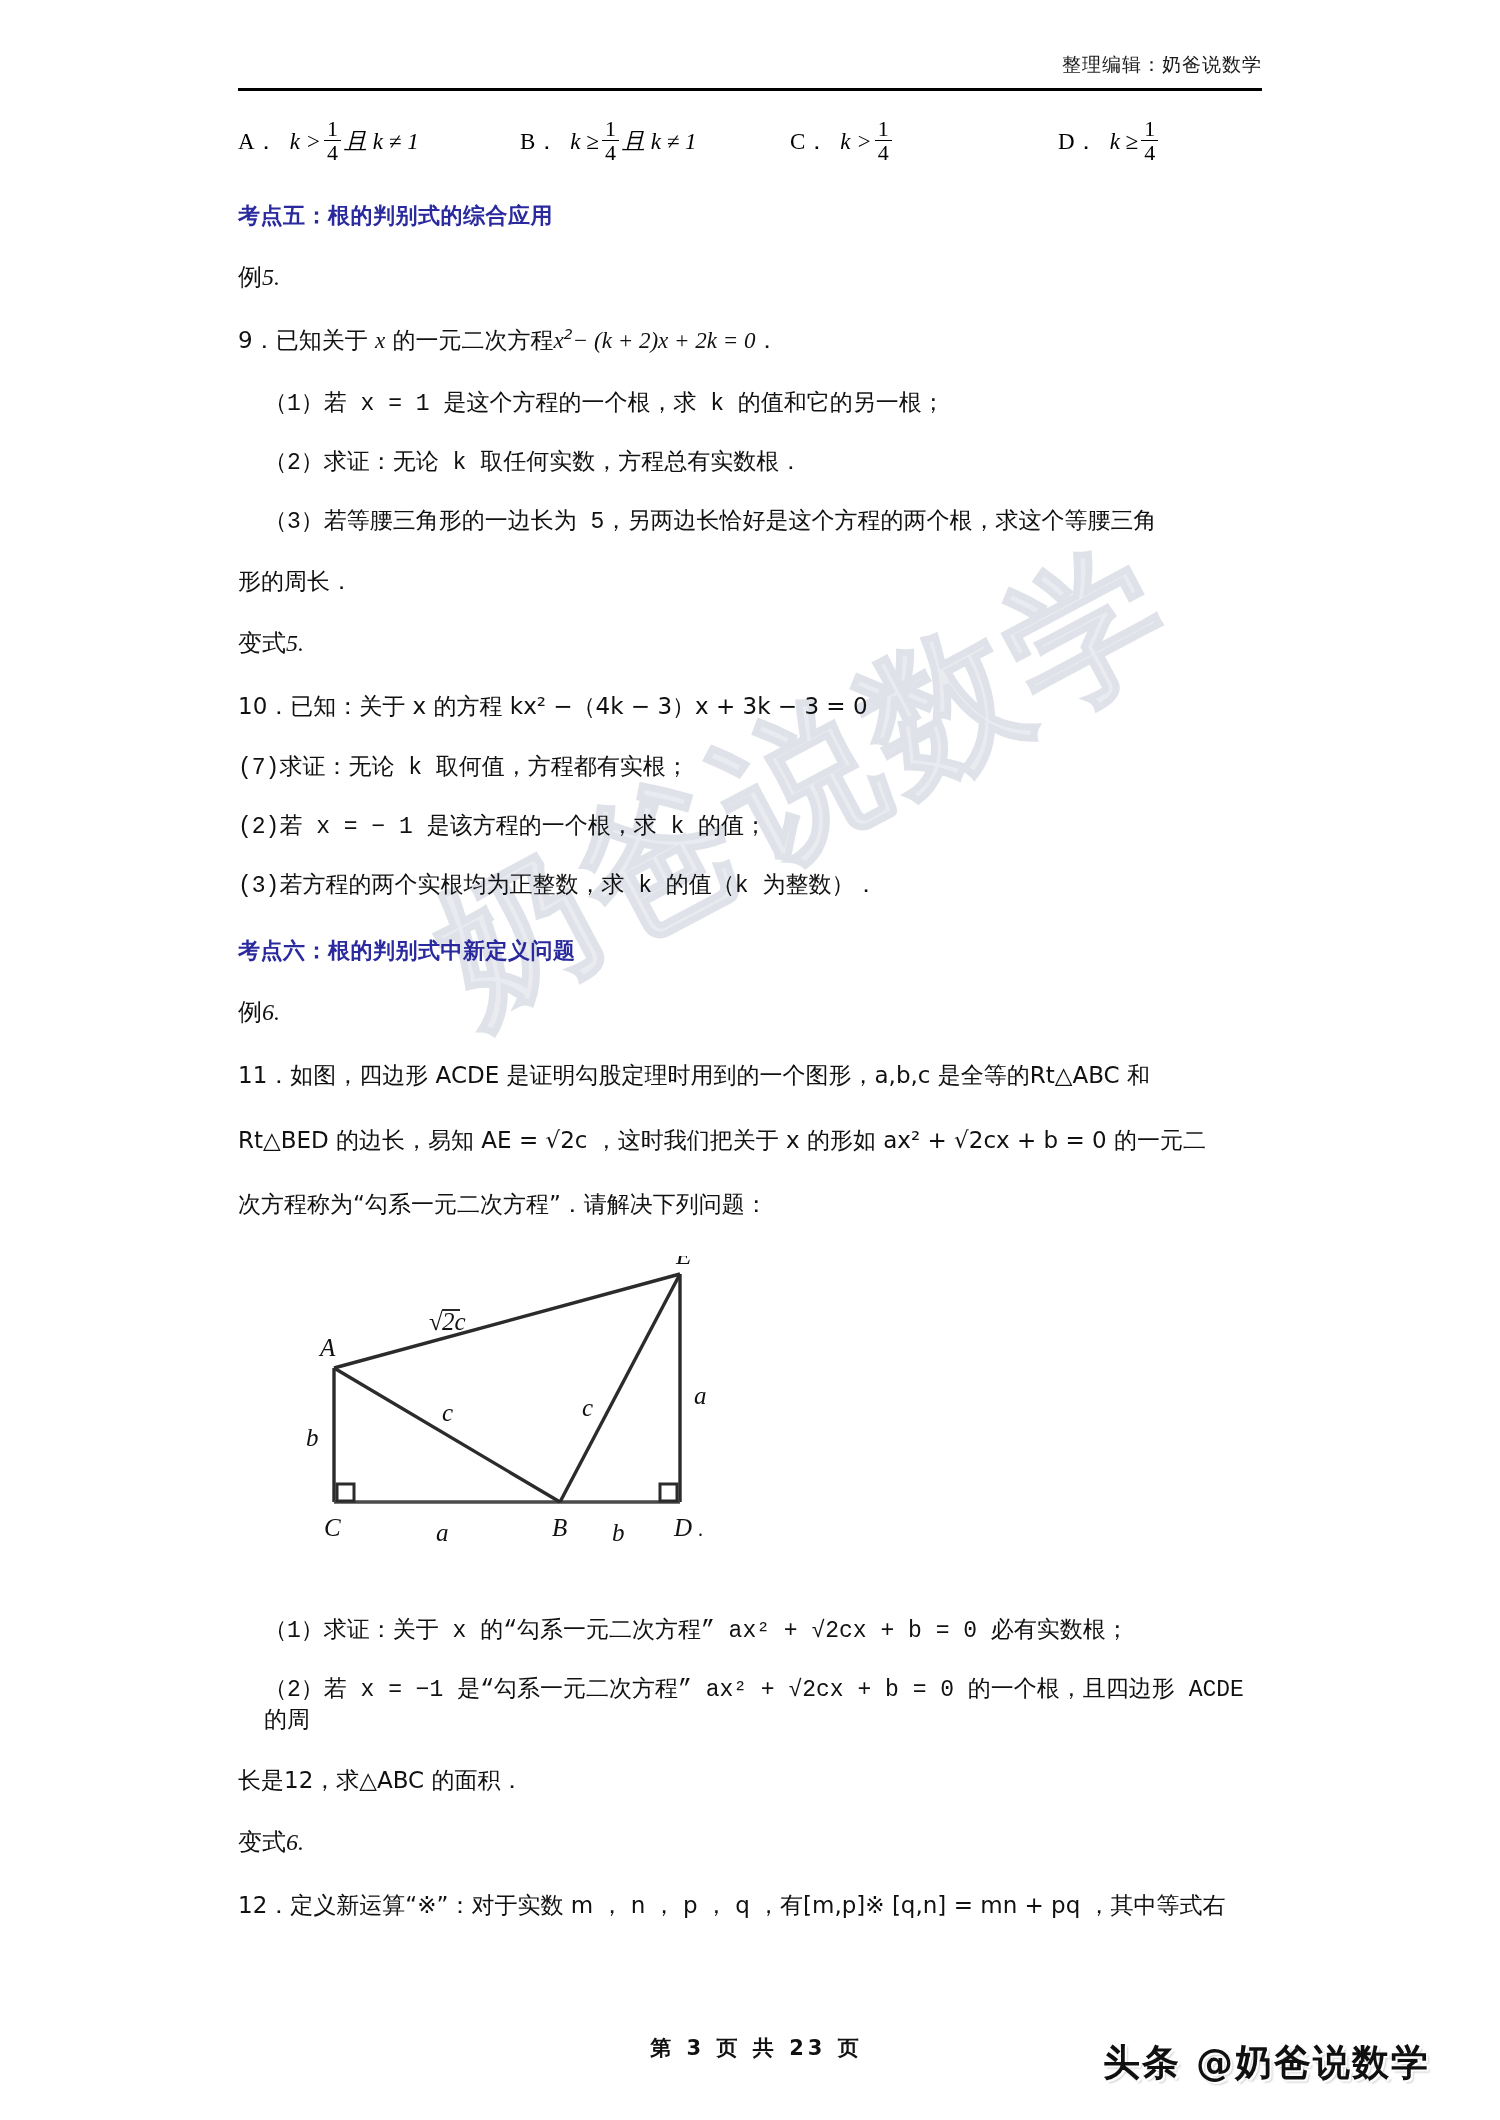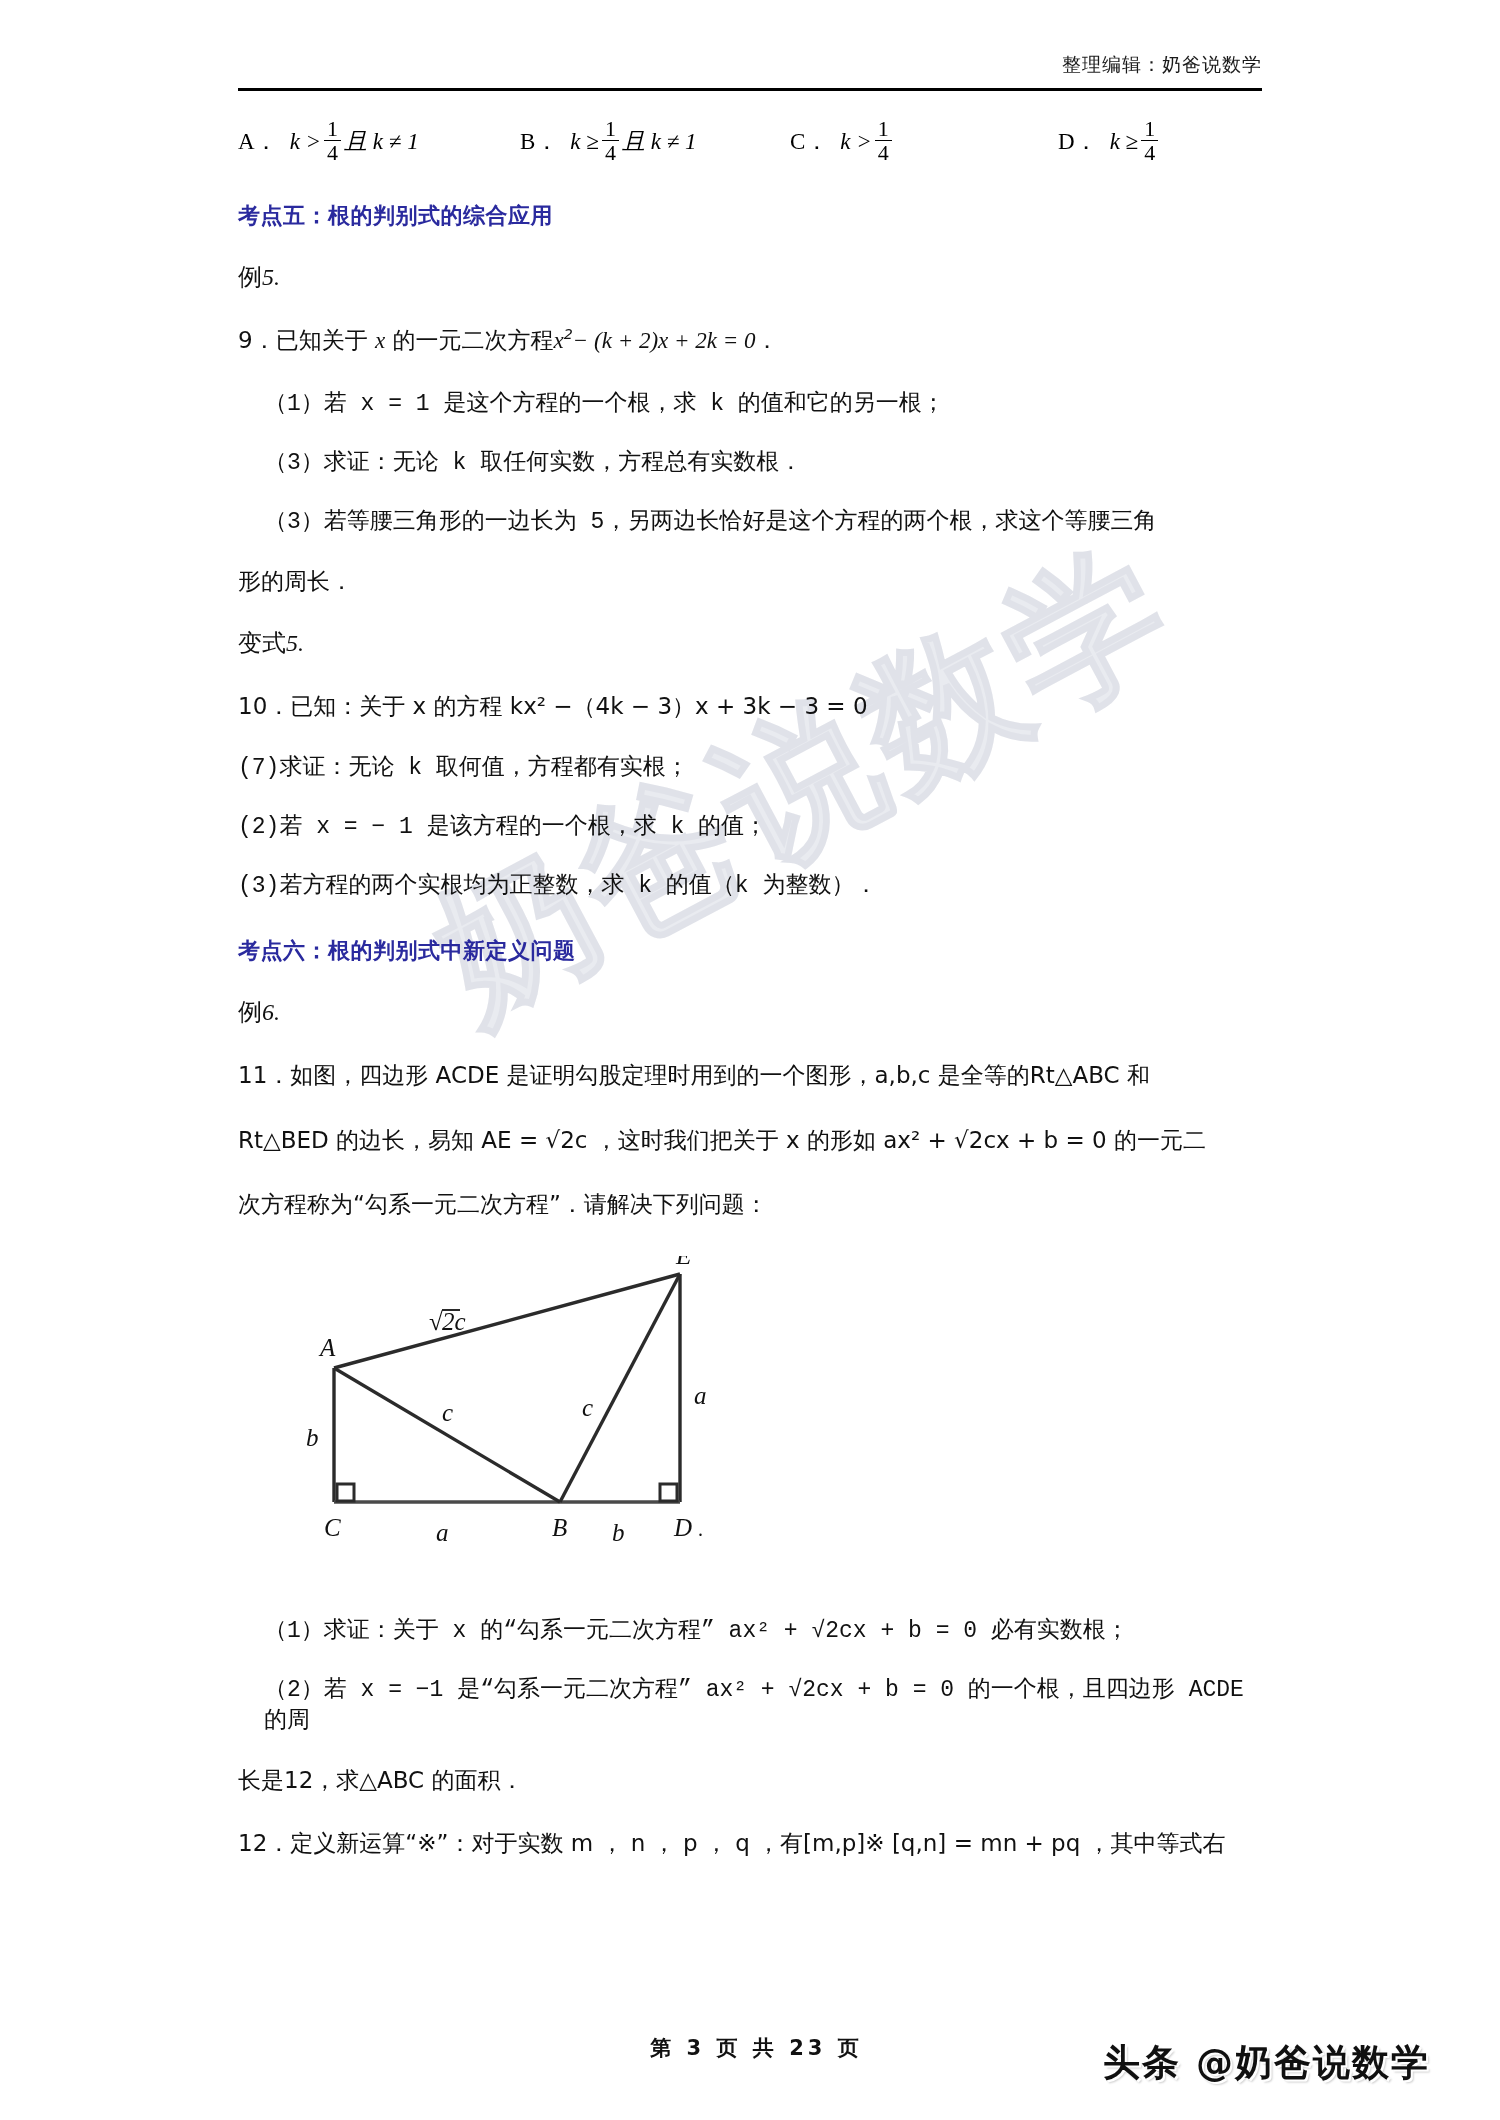--- a/index.html
+++ b/index.html
@@ -250,21 +250,21 @@
       <span>例</span><span class="num">5.</span>
     </div>
 
     <div class="qline">
       <span>9．已知关于</span>
       <span class="it">x</span>
       <span>的一元二次方程</span><span class="it">x</span><sup class="ex">2</sup><span class="it">− (k + 2)x + 2k = 0</span><span class="rom">．</span>
     </div>
 
     <div class="sub">（1）若 x = 1 是这个方程的一个根，求 k 的值和它的另一根；</div>
-    <div class="sub">（3）求证：无论 k 取任何实数，方程总有实数根．</div>
+    <div class="sub">（2）求证：无论 k 取任何实数，方程总有实数根．</div>
     <div class="sub">（3）若等腰三角形的一边长为 5，另两边长恰好是这个方程的两个根，求这个等腰三角</div>
     <div class="cont">形的周长．</div>
 
     <div class="li-label">
       <span>变式</span><span class="num">5.</span>
     </div>
 
     <div class="qline">
       <span>10．</span><span>已知：关于 x 的方程 kx² −（4k − 3）x + 3k − 3 = 0</span>
     </div>
@@ -316,20 +316,23 @@
         <text x="420" y="148" font-family="Liberation Serif, serif" font-style="italic" font-size="25" fill="#111">a</text>
         <text x="168" y="165" font-family="Liberation Serif, serif" font-style="italic" font-size="25" fill="#111">c</text>
         <text x="308" y="160" font-family="Liberation Serif, serif" font-style="italic" font-size="25" fill="#111">c</text>
       </svg>
     </div>
 
     <div class="sub">（1）求证：关于 x 的“勾系一元二次方程” ax² + √2cx + b = 0 必有实数根；</div>
     <div class="sub">（2）若 x = −1 是“勾系一元二次方程” ax² + √2cx + b = 0 的一个根，且四边形 ACDE 的周</div>
     <div class="cont">长是12，求△ABC 的面积．</div>
 
+    <div class="li-label">
+      <span>变式</span><span class="num">6.</span>
+    </div>
 
     <div class="qline">
       <span>12．</span><span>定义新运算“※”：对于实数 m ， n ， p ， q ，有[m,p]※ [q,n] = mn + pq ，其中等式右</span>
     </div>
 
   </div>
 
   <div class="footer">第 3 页 共 23 页</div>
   <div class="brand">头条 @奶爸说数学</div>
 

